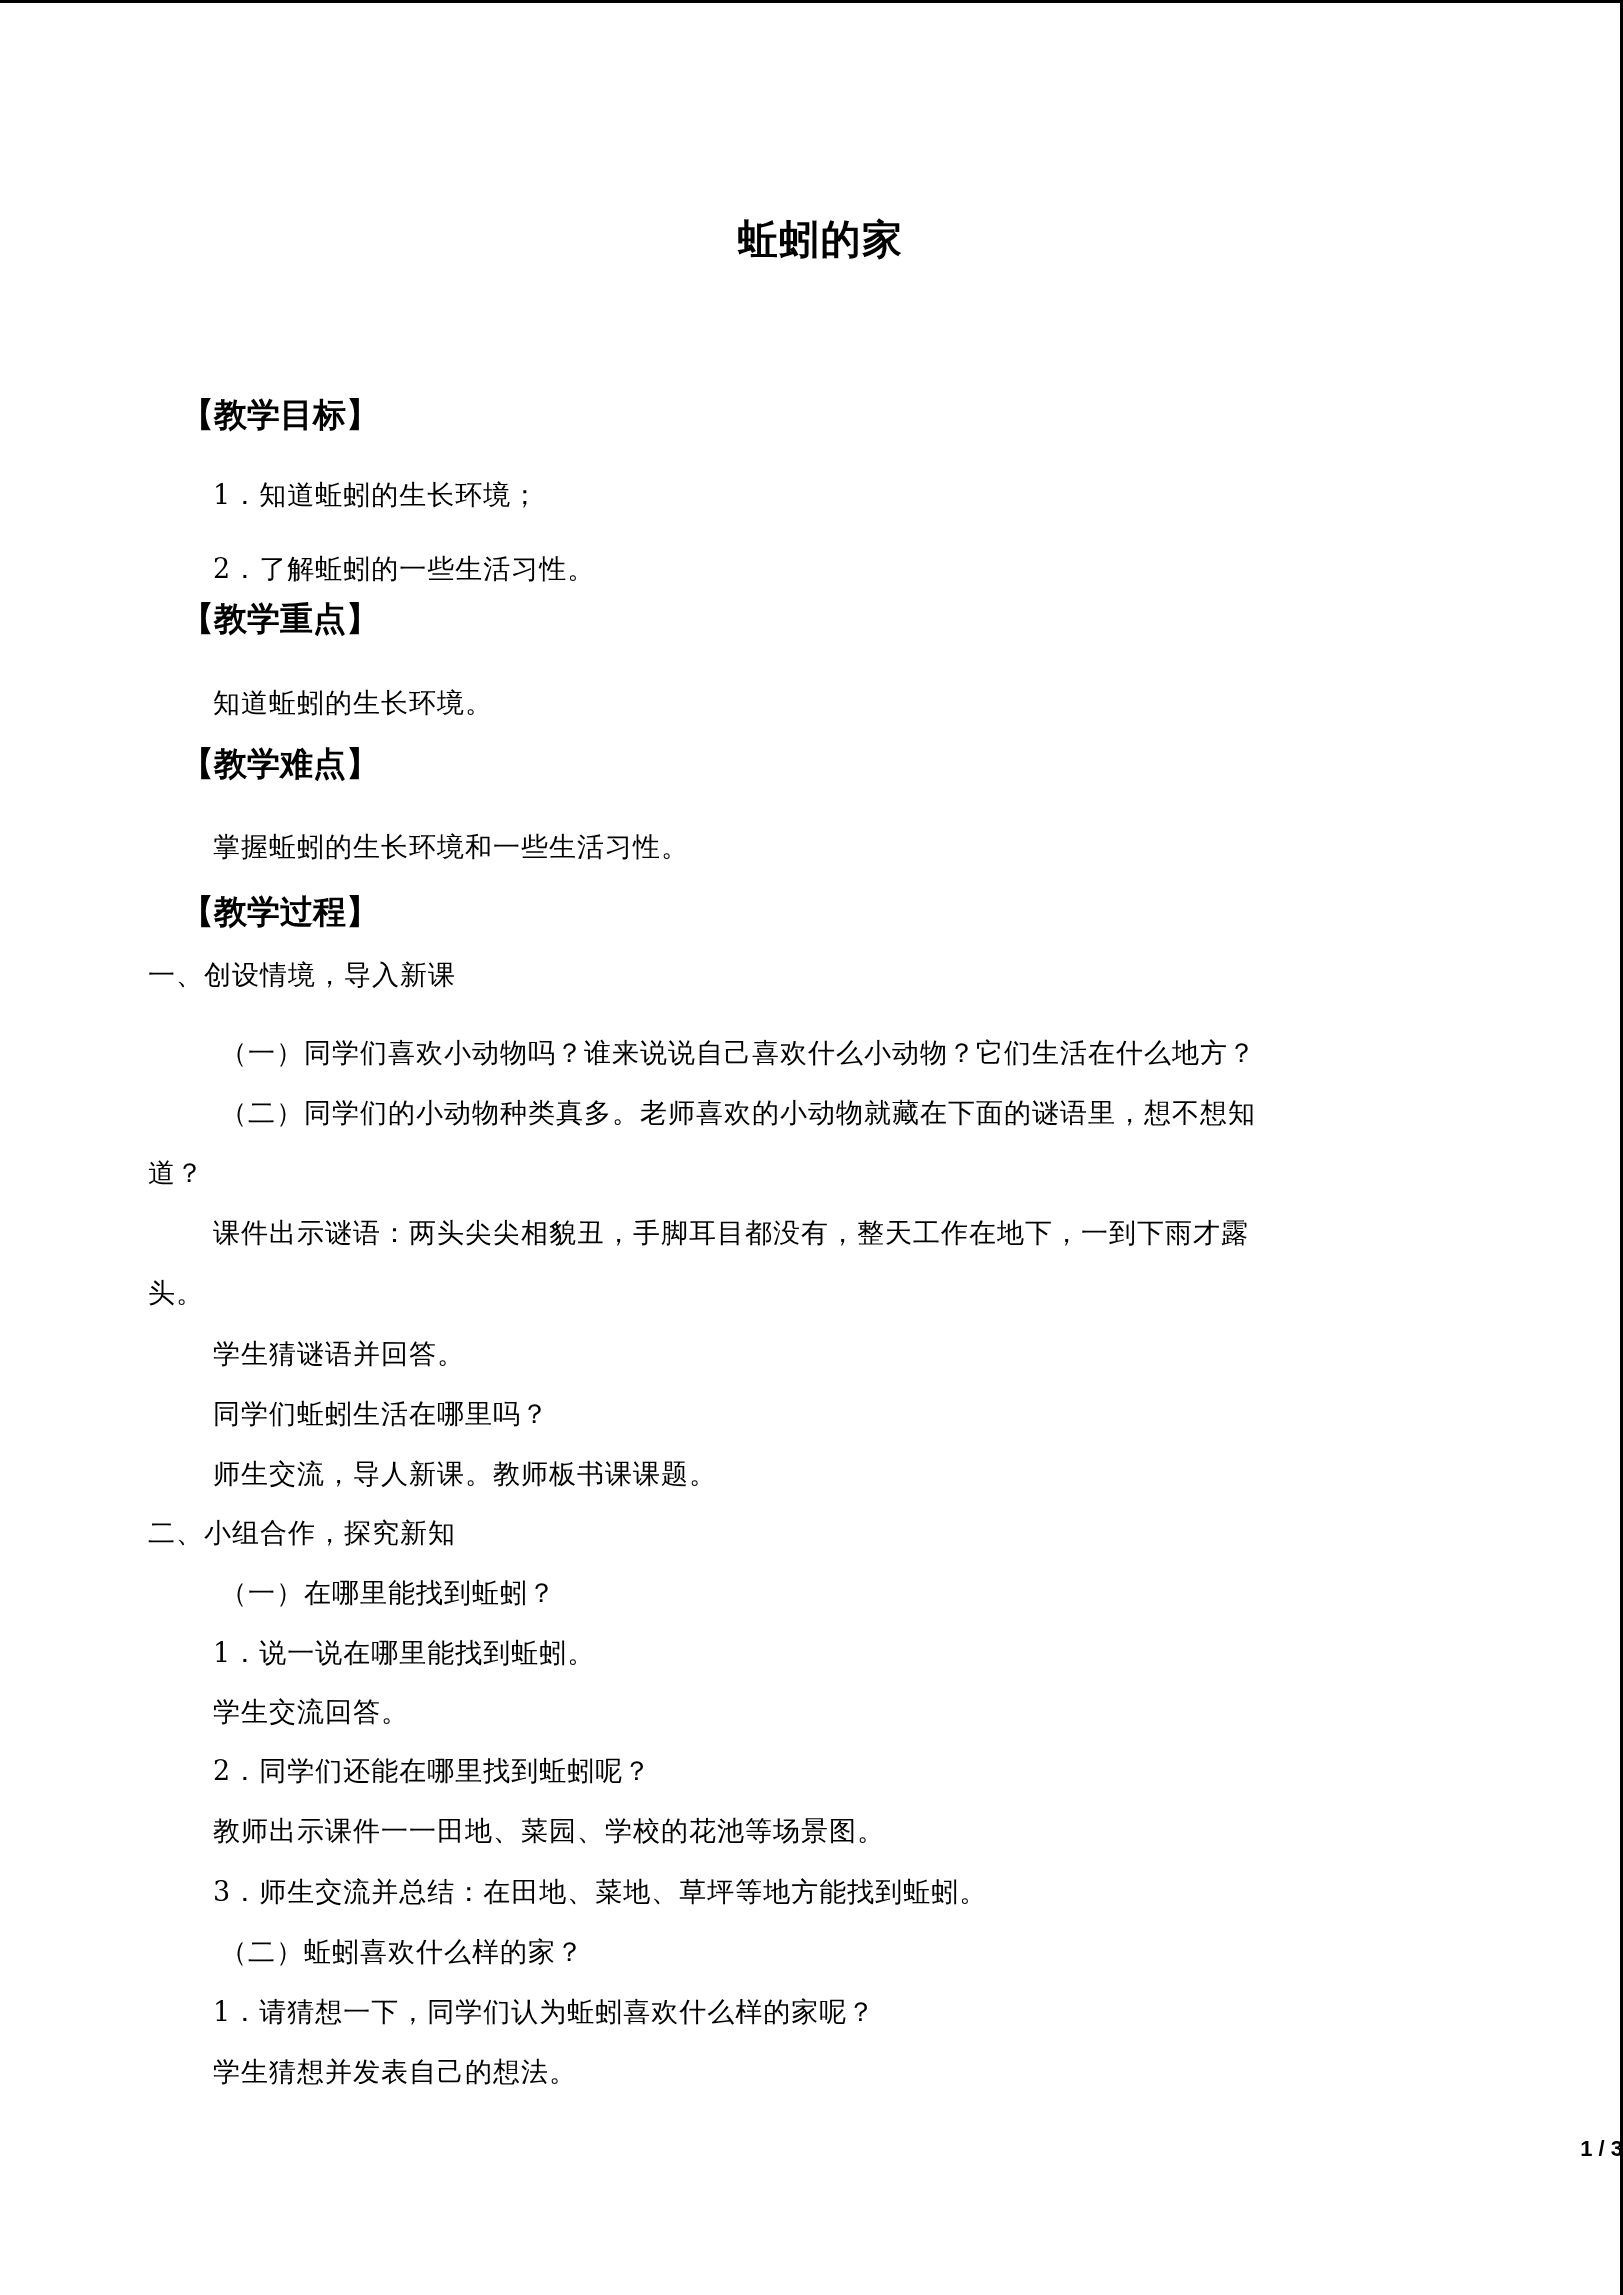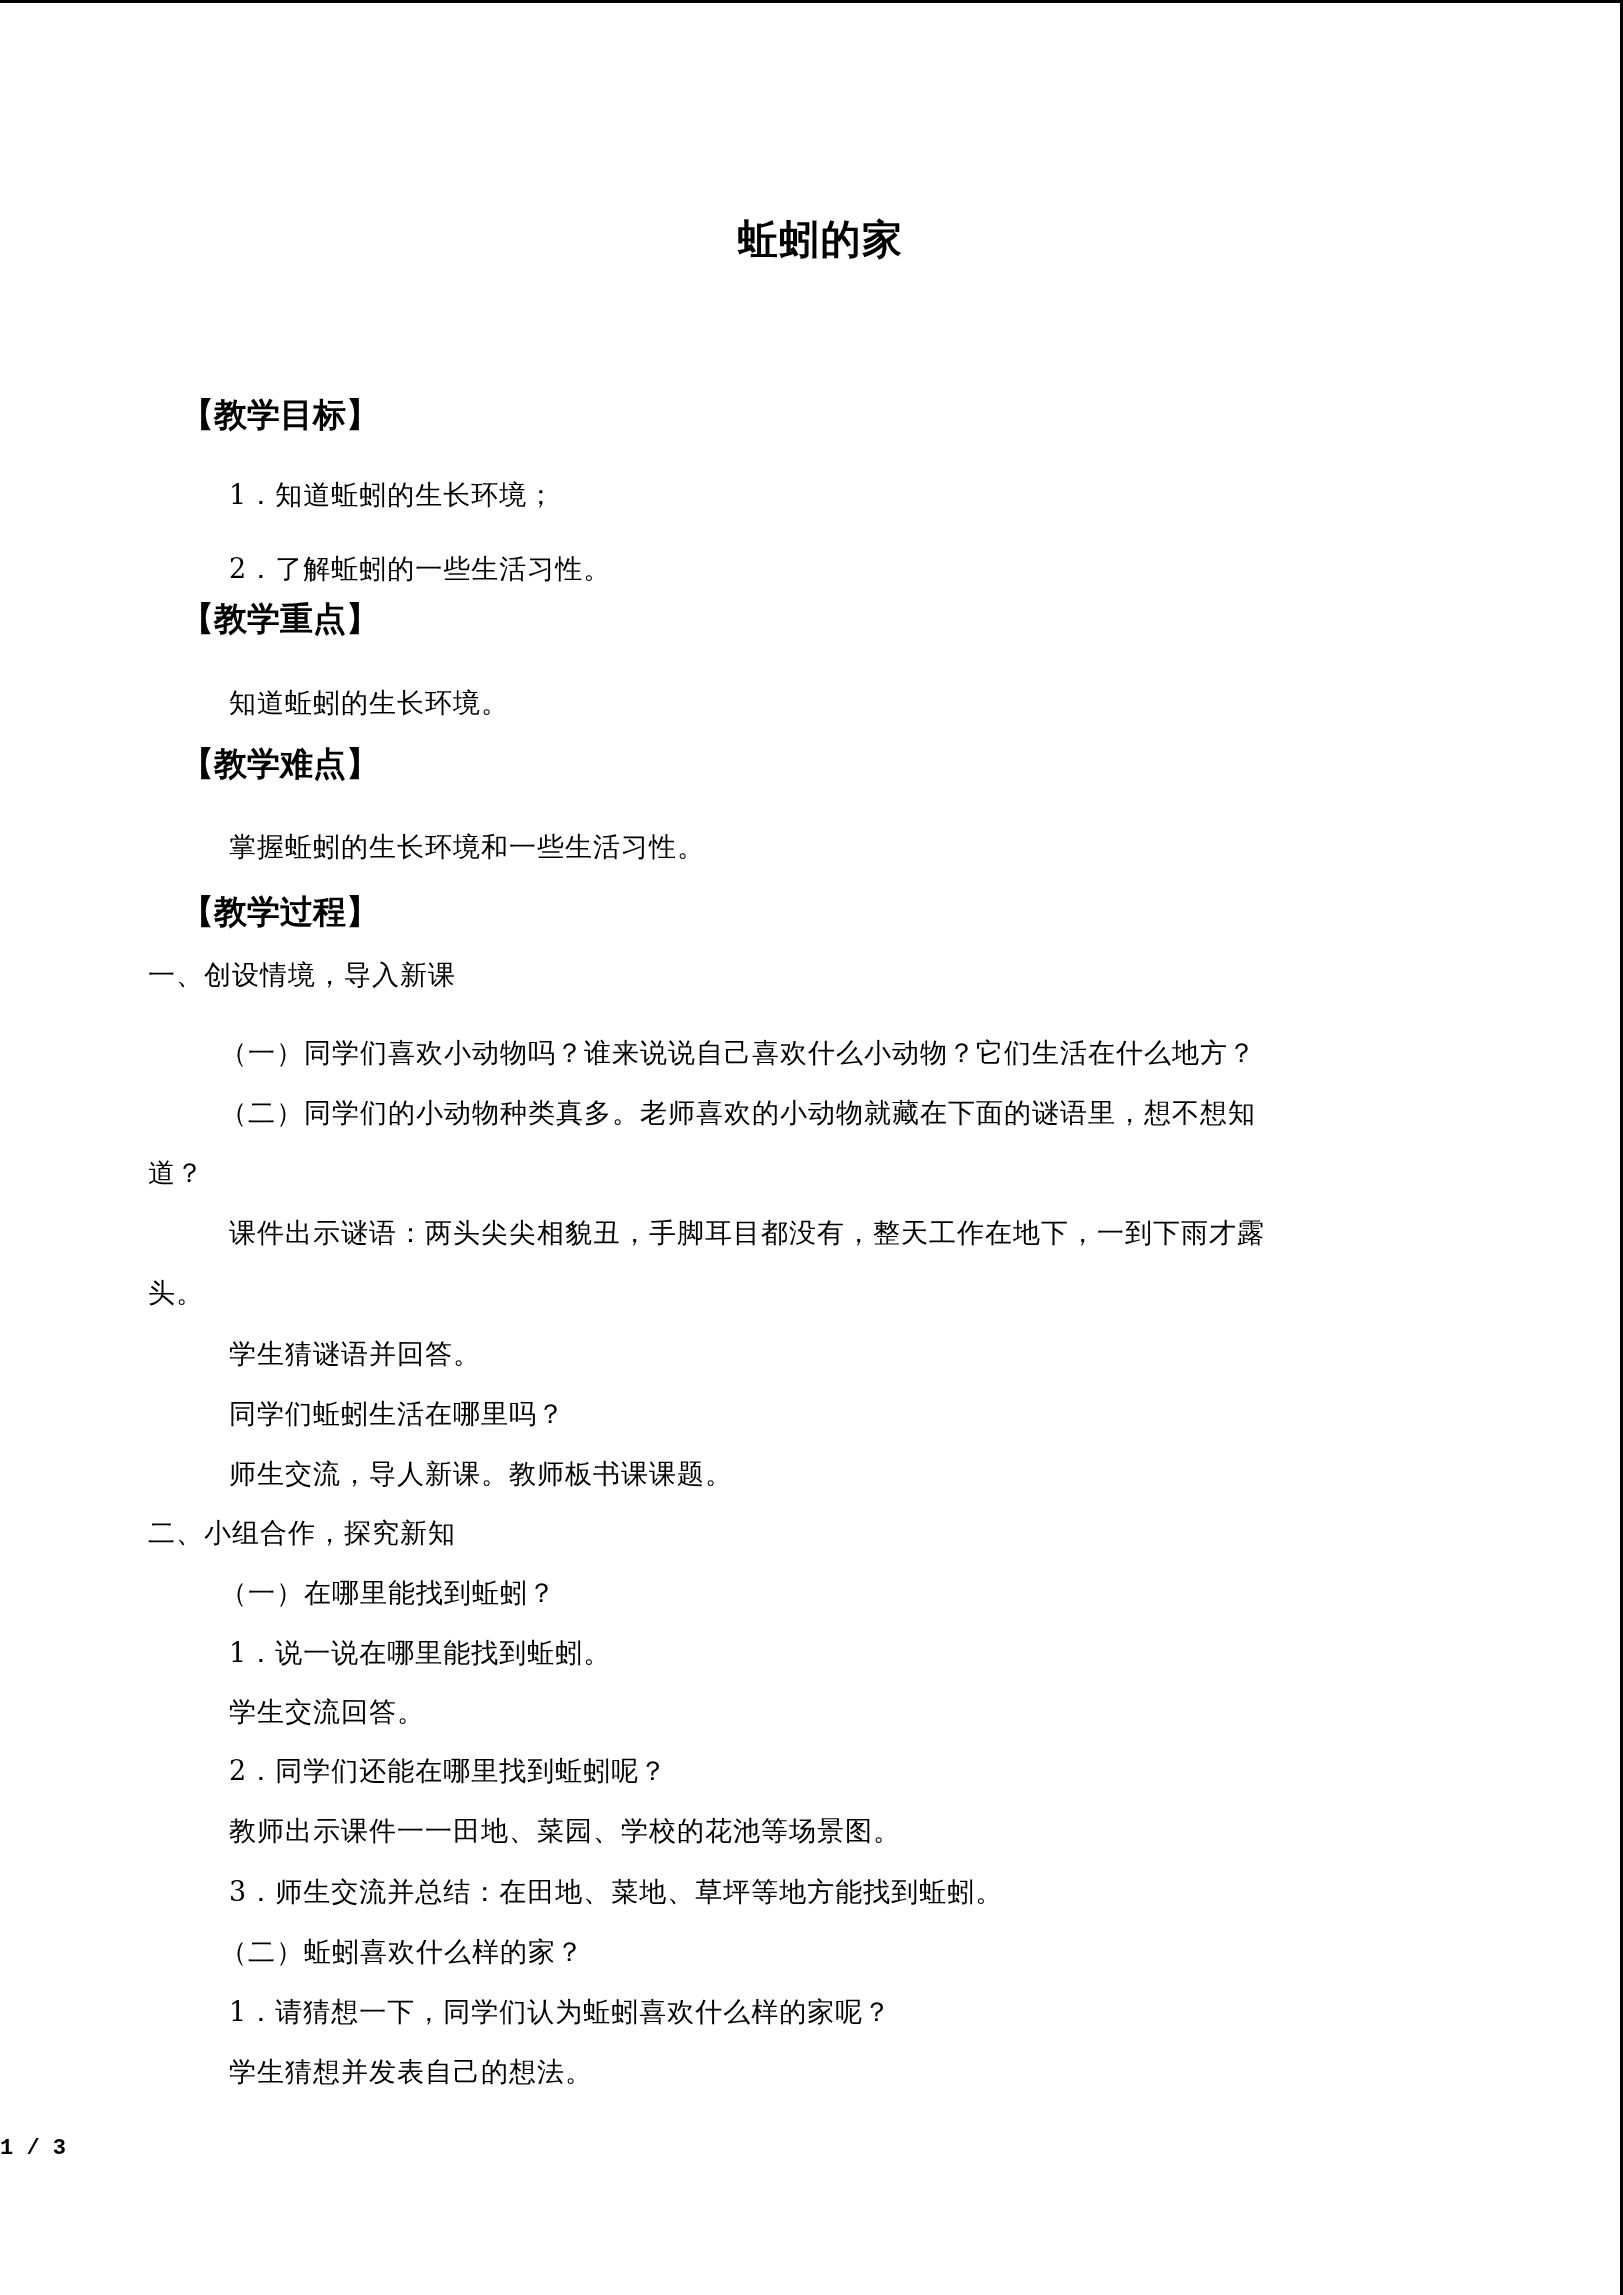--- a/index.html
+++ b/index.html
@@ -47,32 +47,32 @@
       white-space: nowrap;
       margin-left: 36px;
     }
     .line {
       position: absolute;
       font-size: 27px;
       line-height: 38px;
       white-space: nowrap;
       letter-spacing: 1px;
     }
-    .indent { left: 229px; }
+    .indent { left: 213px; }
     .outer { left: 148px; }
     .sub { left: 220px; }
     .page-number {
       position: absolute;
       left: 0; width: 1623px;
       top: 2137px;
-      text-align: left;
+      text-align: right;
       font-size: 22px;
       font-weight: bold;
       line-height: 24.5px;
-      font-family: Liberation Mono, monospace;
+      font-family: Liberation Sans, sans-serif;
     }
   </style>
 </head>
 <body>
 
 <div class="page-border-top"></div>
 <div class="page-border-right"></div>
 
 <div class="title">蚯蚓的家</div>
 

